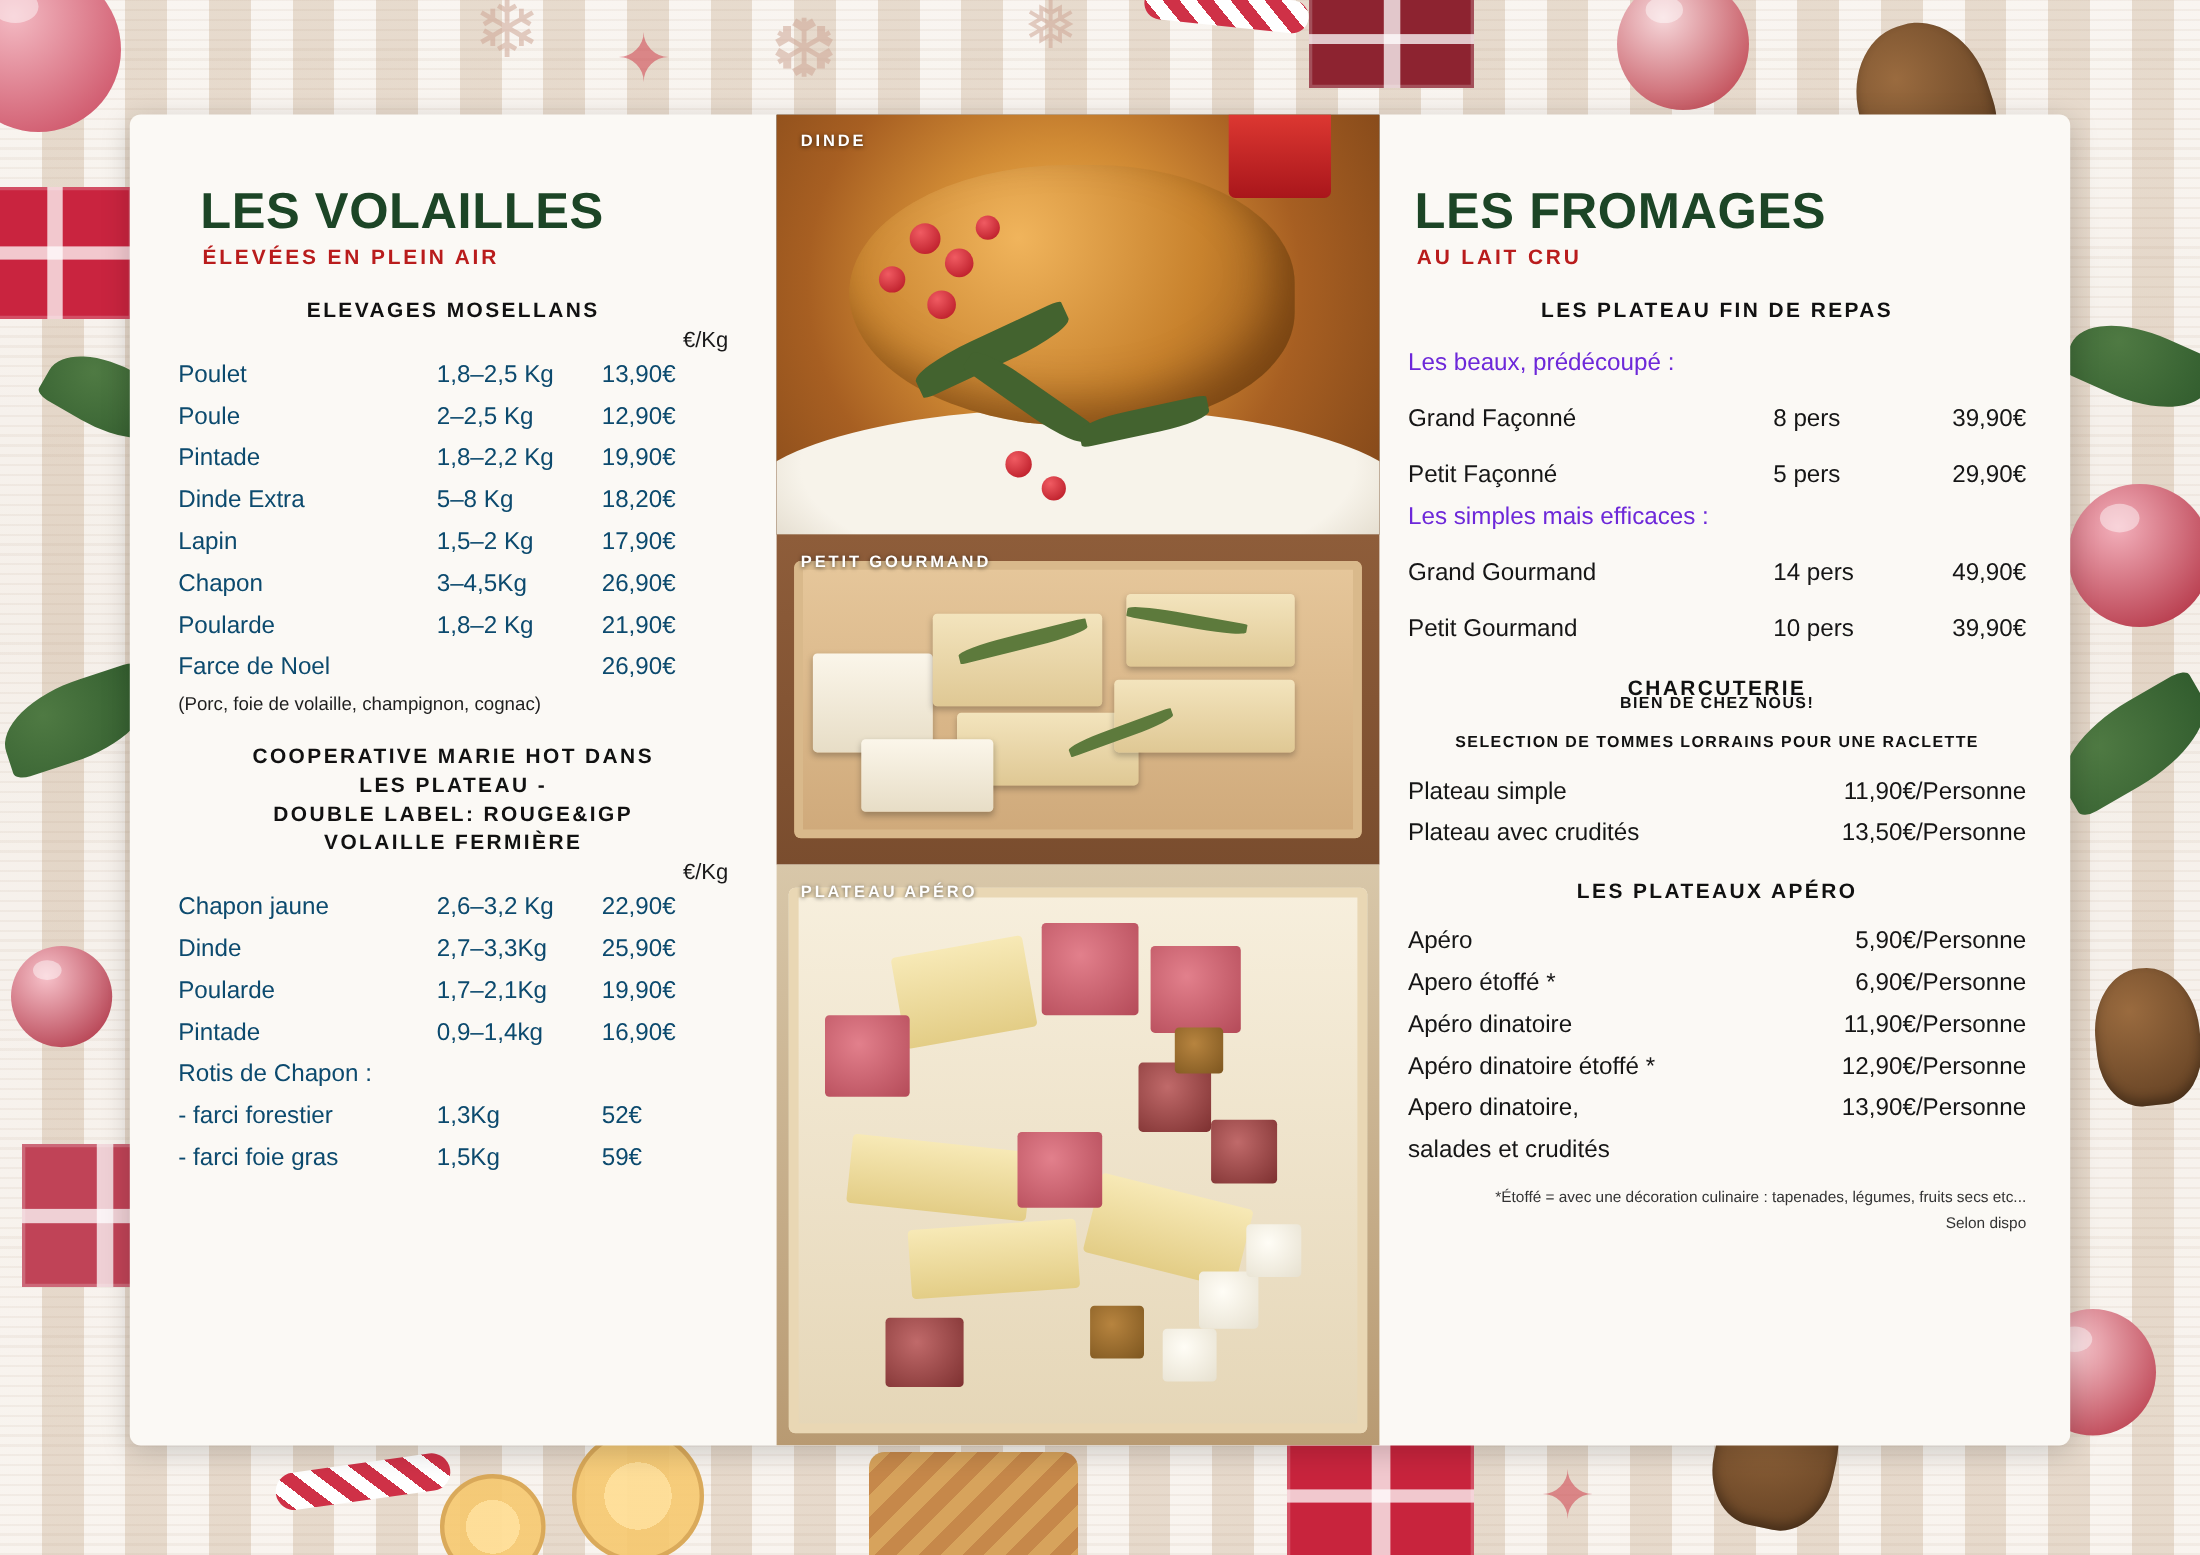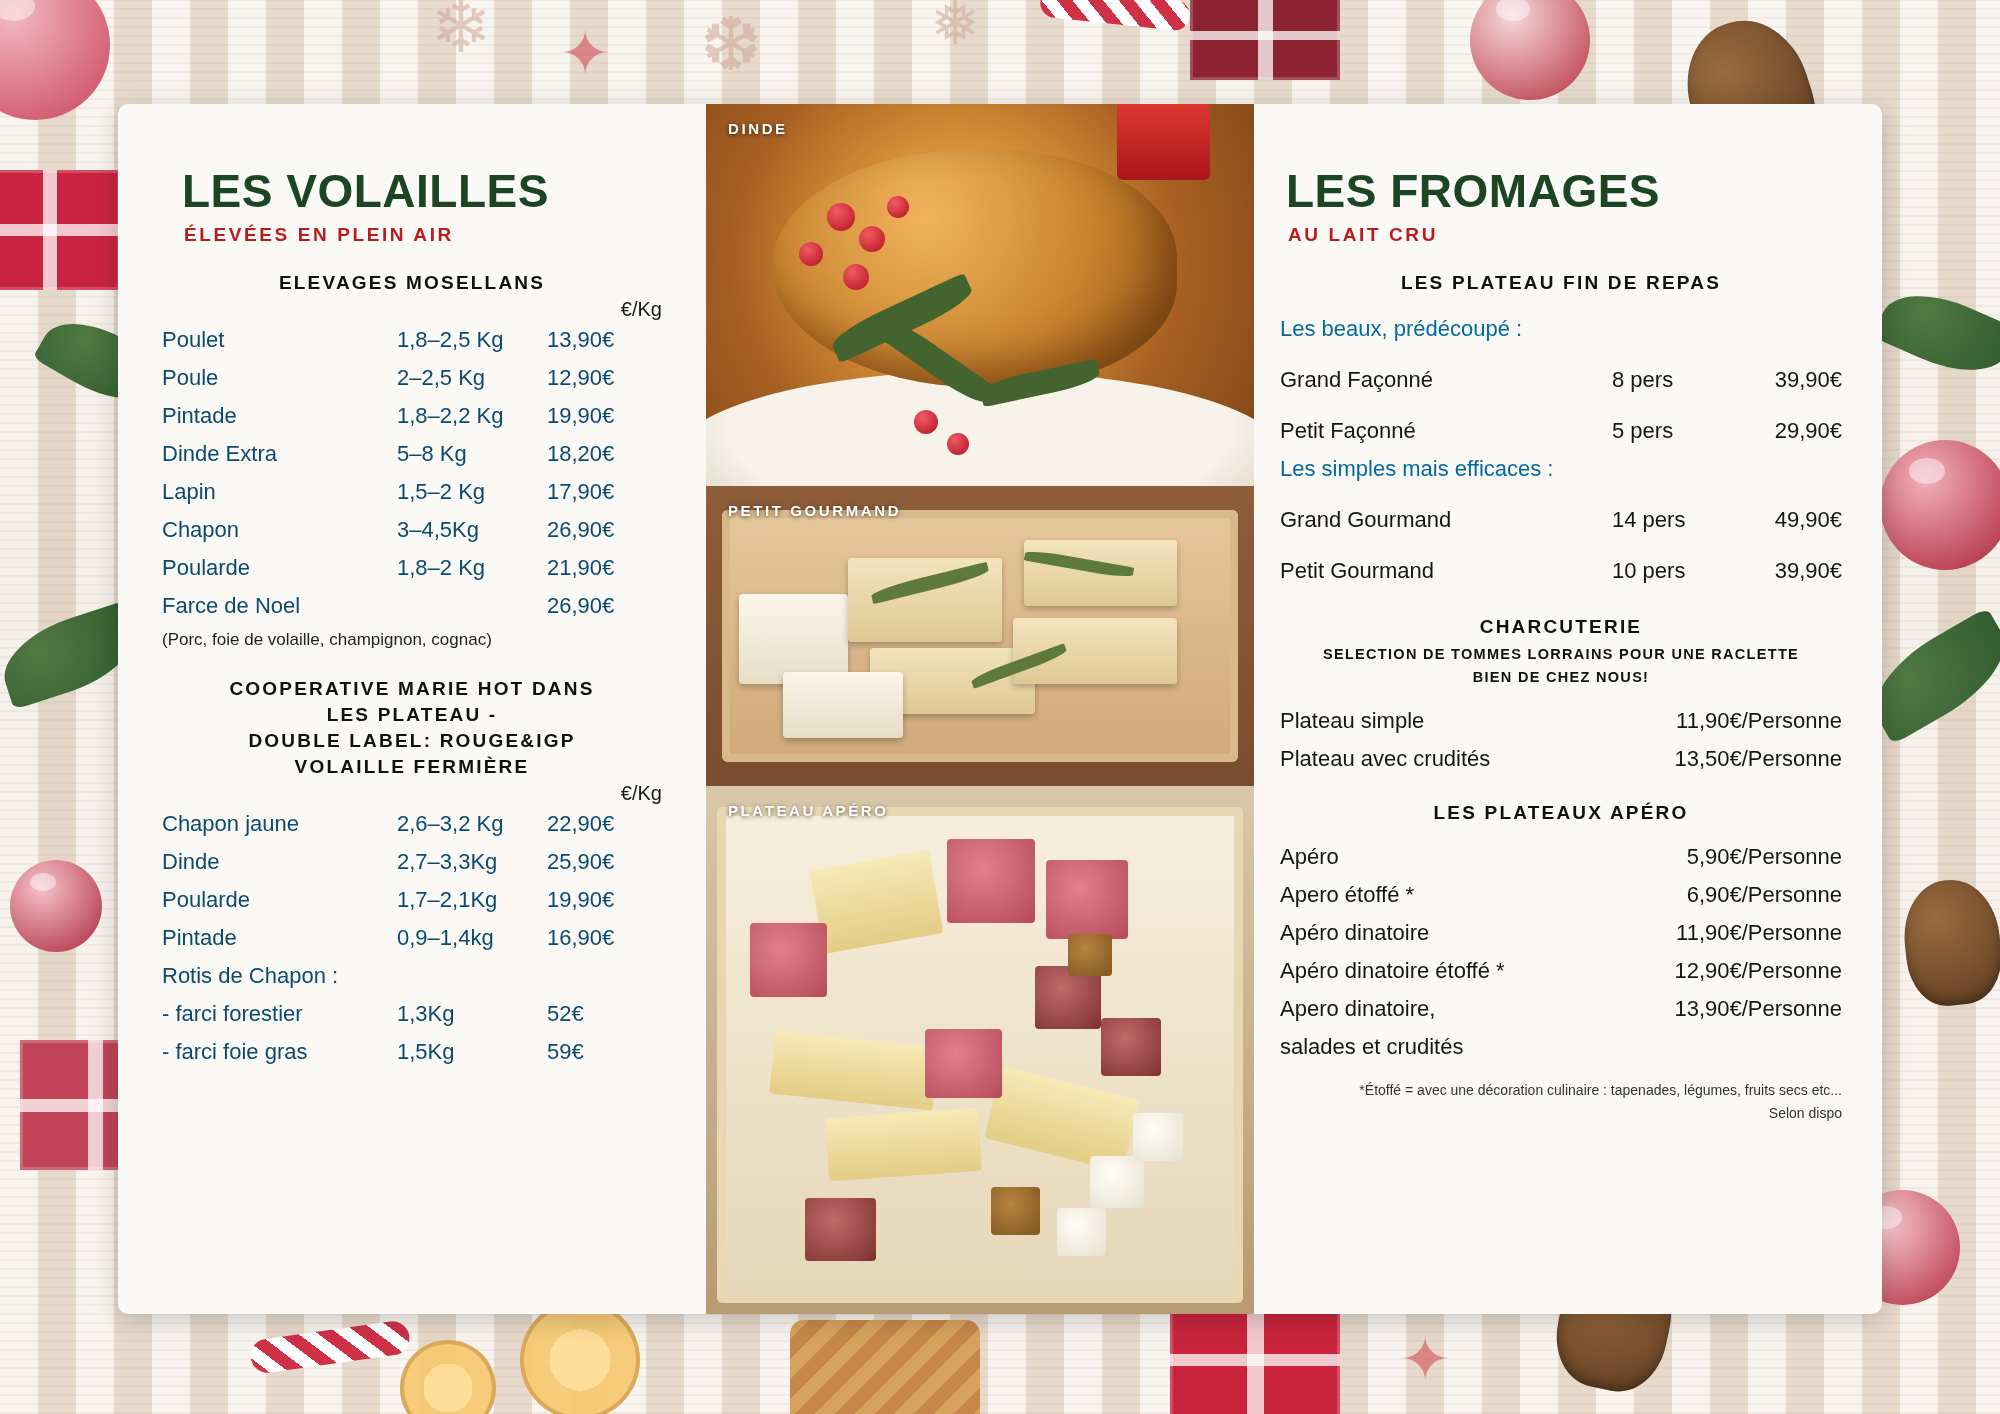--- a/index.html
+++ b/index.html
@@ -176,21 +176,21 @@
   .ch-saus   { background: radial-gradient(circle at 40% 35%, #c06a6a, #7d3030); border-radius:50%; }
   .ch-nut    { background: radial-gradient(circle at 40% 35%, #b7843f, #7d561f); border-radius:40%; }
   .ch-white  { background: radial-gradient(circle at 40% 35%, #fffdf6, #e6e0cf); border-radius:50%; }
 
   
   .r-row { display:flex; font-size:22px; color:#161616; padding:6px 0;margin-top:13px; }
   .r-row .rn { flex: 1 1 auto; }
   .r-row .rp { width: 118px; }
   .r-row .rv { width: 112px; text-align:right; white-space:nowrap; }
   .r-row2 { display:flex; justify-content:space-between; font-size:22px; color:#161616; padding:6px 0; }
-  .r-lead { font-size:22px; color:#0369a1; padding:6px 0; }
+  .r-lead { font-size:22px; color:#6d28d9; padding:6px 0; }
   .caps-note {
     font-size: 14.5px; font-weight:700; letter-spacing:1.3px;
     text-align:center; color:#111; line-height:1.45; margin: 6px 0 14px;
   }
   .foot-note { font-size: 14px; color:#333; text-align:right; line-height:1.5; margin-top: 14px; }
   .blk-gap { height: 26px; }
 </style>
 </head>
 <body>
 
@@ -419,22 +419,22 @@
       </div>
       <div class="r-row">
         <div class="rn">Petit Gourmand</div>
         <div class="rp">10 pers</div>
         <div class="rv">39,90€</div>
       </div>
 
       <div style="height:26px"></div>
 
       <div class="section-head">CHARCUTERIE</div>
+      <div class="caps-note" style="margin-top:-12px">BIEN DE CHEZ NOUS!</div>
       <div class="caps-note">SELECTION DE TOMMES LORRAINS POUR UNE RACLETTE</div>
-      <div class="caps-note" style="margin-top:-12px">BIEN DE CHEZ NOUS!</div>
 
       <div class="r-row2">
         <div>Plateau simple</div>
         <div>11,90€/Personne</div>
       </div>
       <div class="r-row2">
         <div>Plateau avec crudités</div>
         <div>13,50€/Personne</div>
       </div>
 

